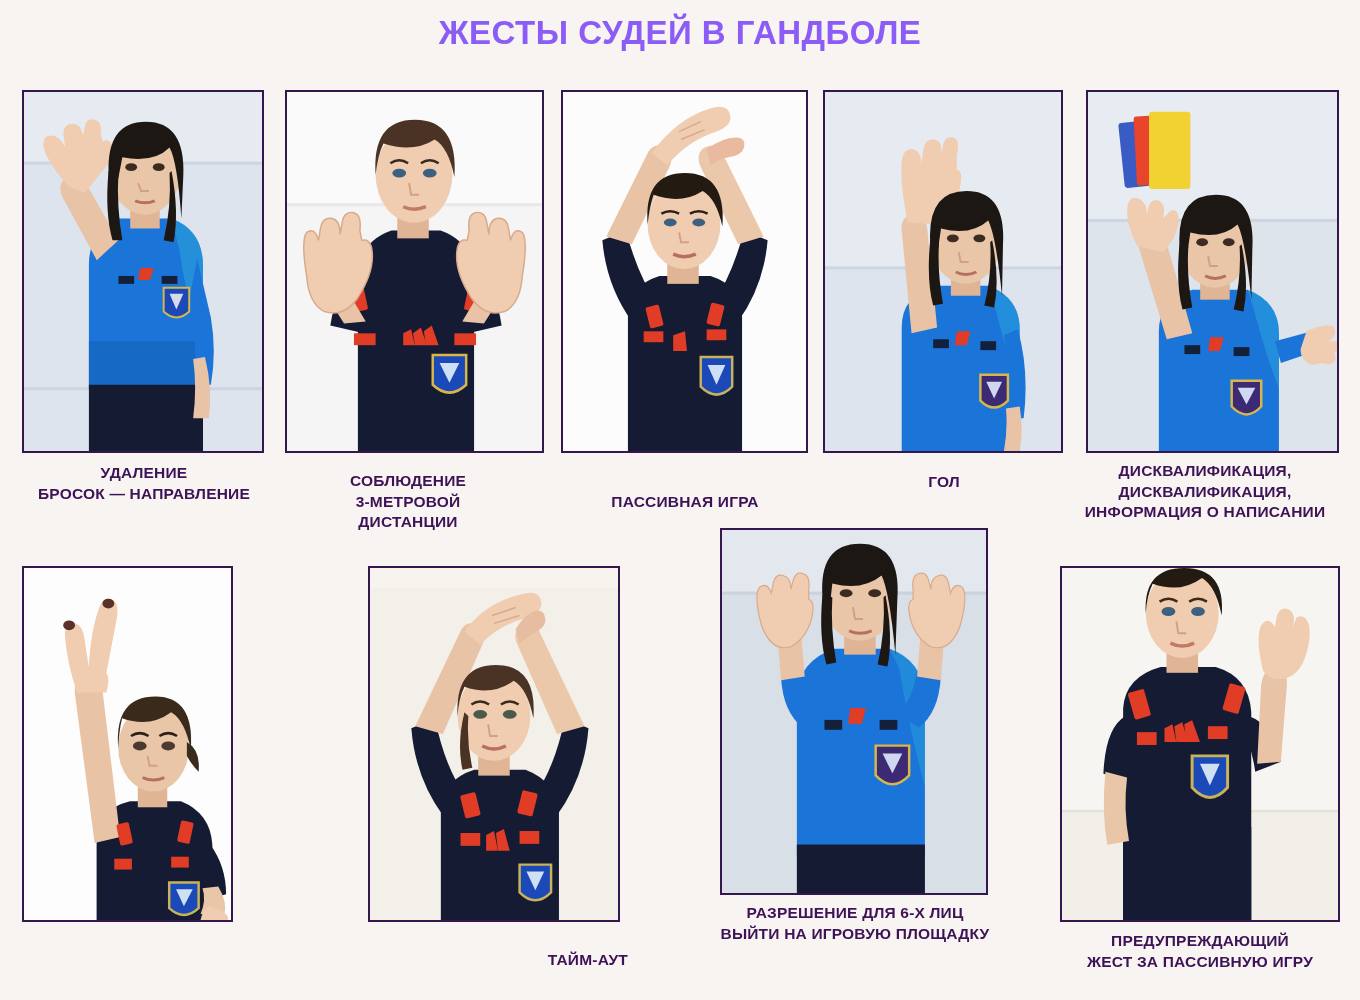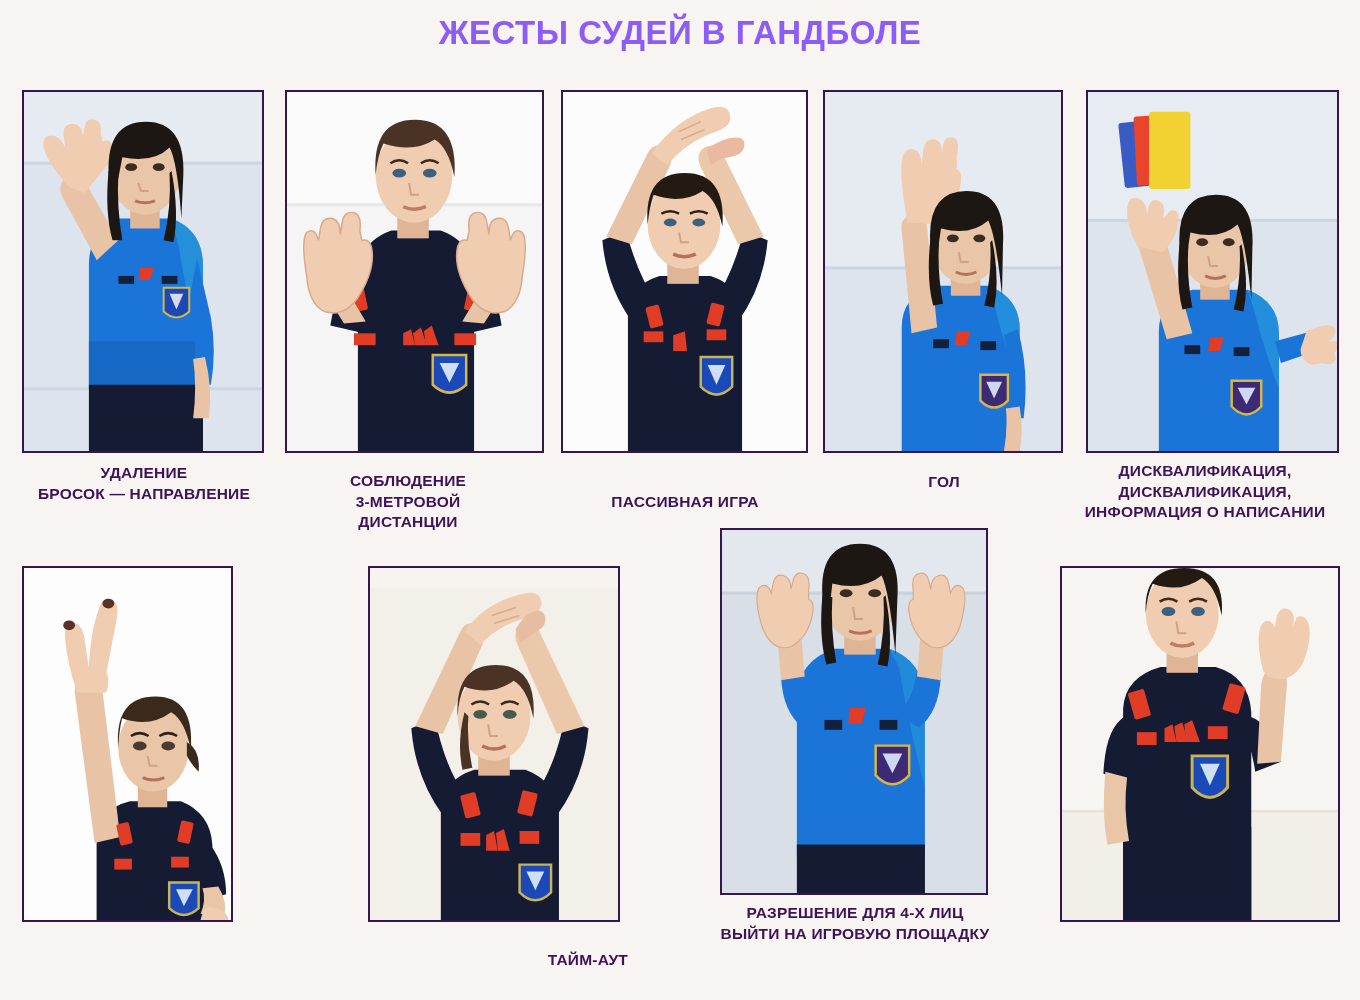--- a/index.html
+++ b/index.html
@@ -397,21 +397,21 @@
           <rect x="104" y="192" width="18" height="10" fill="#14203a"></rect>
           <rect x="160" y="192" width="18" height="10" fill="#14203a"></rect>
           <path d="M130 180 L146 180 L142 196 L128 196 Z" fill="#e03c26"></path>
           <path d="M156 218 L190 218 L190 248 Q173 266 156 248 Z" fill="#3c2a75" stroke="#d8b64a" stroke-width="2.5"></path>
           <path d="M163 226 L183 226 L173 246 Z" fill="#cfd8f0"></path>
         </svg>
       </div>
     </div>
   </div>
   <div class="caption" style="left:700px; top:903px; width:310px;">
-    <div>РАЗРЕШЕНИЕ ДЛЯ 4-Х ЛИЦ</div>
+    <div>РАЗРЕШЕНИЕ ДЛЯ 6-Х ЛИЦ</div>
     <div>ВЫЙТИ НА ИГРОВУЮ ПЛОЩАДКУ</div>
   </div>
 
   <div class="card" style="left:1060px; top:566px; width:280px; height:356px;">
     <div class="photo" style="width:280px; height:356px;">
       <div class="scene">
         <svg class="fig" viewBox="0 0 280 356" preserveAspectRatio="none">
           <rect x="0" y="0" width="280" height="356" fill="#f7f5f2"></rect>
           <rect x="0" y="244" width="280" height="112" fill="#f2efe9"></rect>
           <line x1="0" y1="246" x2="280" y2="246" stroke="#e5e0d8" stroke-width="2"></line>
@@ -442,14 +442,18 @@
           <rect x="148" y="160" width="20" height="13" fill="#e03c26"></rect>
           <path d="M104 162 L112 158 L116 176 L104 176 Z" fill="#e03c26"></path>
           <path d="M114 160 L122 156 L128 176 L116 176 Z" fill="#e03c26"></path>
           <path d="M124 158 L132 154 L140 176 L126 176 Z" fill="#e03c26"></path>
           <path d="M132 190 L168 190 L168 222 Q150 242 132 222 Z" fill="#1b49b8" stroke="#c8b25a" stroke-width="3"></path>
           <path d="M140 198 L160 198 L150 220 Z" fill="#cfe0f5"></path>
         </svg>
       </div>
     </div>
   </div>
+  <div class="caption" style="left:1048px; top:931px; width:304px;">
+    <div>ПРЕДУПРЕЖДАЮЩИЙ</div>
+    <div>ЖЕСТ ЗА ПАССИВНУЮ ИГРУ</div>
+  </div>
 
 </div>
 
 </body></html>

